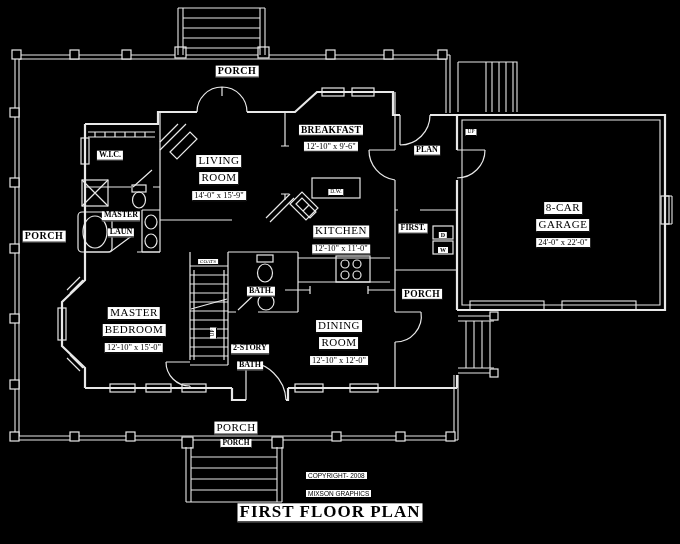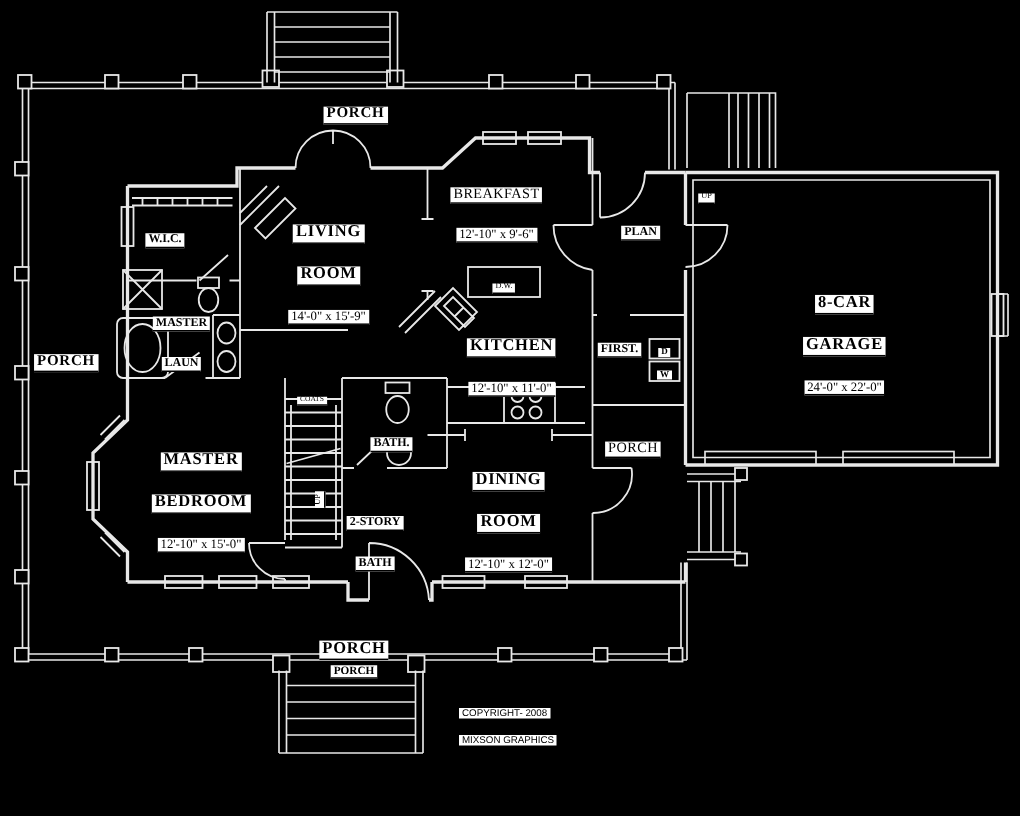--- a/index.html
+++ b/index.html
@@ -1,26 +1,26 @@
 <!DOCTYPE html>
 <html><head>
 <meta charset="utf-8">
 <style>
   html,body{margin:0;padding:0;background:#000;}
   .stage{position:relative;width:680px;height:544px;background:#000;overflow:hidden;
          font-family:"Liberation Serif","DejaVu Serif",serif;}
   .stage svg{position:absolute;left:0;top:0;}
   .lbl{position:absolute;transform:translate(-50%,-50%);text-align:center;line-height:1;white-space:nowrap;z-index:5;}
   .lbl.rot{transform:translate(-50%,-50%) rotate(-90deg);}
-  .lbl > div{margin-top:11px;}
+  .lbl > div{margin-top:0;}
   .chip{display:inline-block;background:#fff;color:#000;padding:0 2px;border-bottom:1px solid #000;line-height:1.08;}
   .chip.nound{border-bottom:none;}
-  .t11{font-size:11px;letter-spacing:.5px;font-weight:bold;}
+  .t11{font-size:11px;letter-spacing:.5px;font-weight:normal;}
   .t10{font-size:10px;letter-spacing:.5px;font-weight:bold;}
-  .t95{font-size:9.5px;letter-spacing:.3px;font-weight:normal;}
+  .t95{font-size:9.5px;letter-spacing:.3px;font-weight:bold;}
   .t85{font-size:8.5px;}
   .t8{font-size:8px;font-weight:bold;}
   .t7{font-size:7.5px;font-weight:bold;}
   .t65{font-size:6.5px;font-family:"Liberation Sans","DejaVu Sans",sans-serif;}
   .t6{font-size:6px;font-weight:bold;}
   .t55{font-size:5.5px;}
   .t5{font-size:5px;}
   .title{font-size:17px;font-weight:bold;letter-spacing:1px;border-bottom:1.5px solid #000;}
   .copy{position:absolute;text-align:left;line-height:1.15;z-index:5;}
 </style>
@@ -264,14 +264,17 @@
   <span class="chip t6 nound">D</span>
 </div>
 <div class="lbl" style="left:443px;top:247px">
   <span class="chip t6 nound">W</span>
 </div>
 
 <div class="copy" style="left:306px;top:464px">
   <div><span class="chip t65 nound">COPYRIGHT- 2008</span></div>
   <div><span class="chip t65 nound">MIXSON GRAPHICS</span></div>
 </div>
+<div class="lbl" style="left:330px;top:513px">
+  <span class="chip title">FIRST FLOOR PLAN</span>
+</div>
 
 </div>
 
 </body></html>

